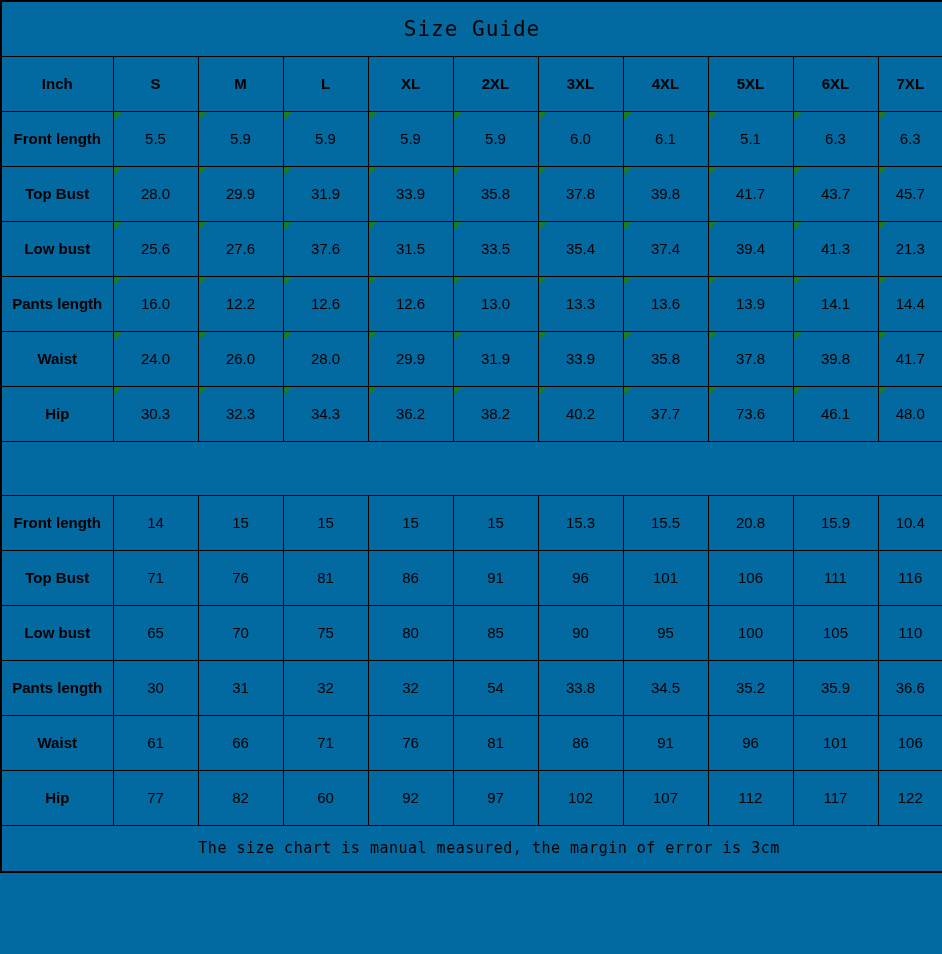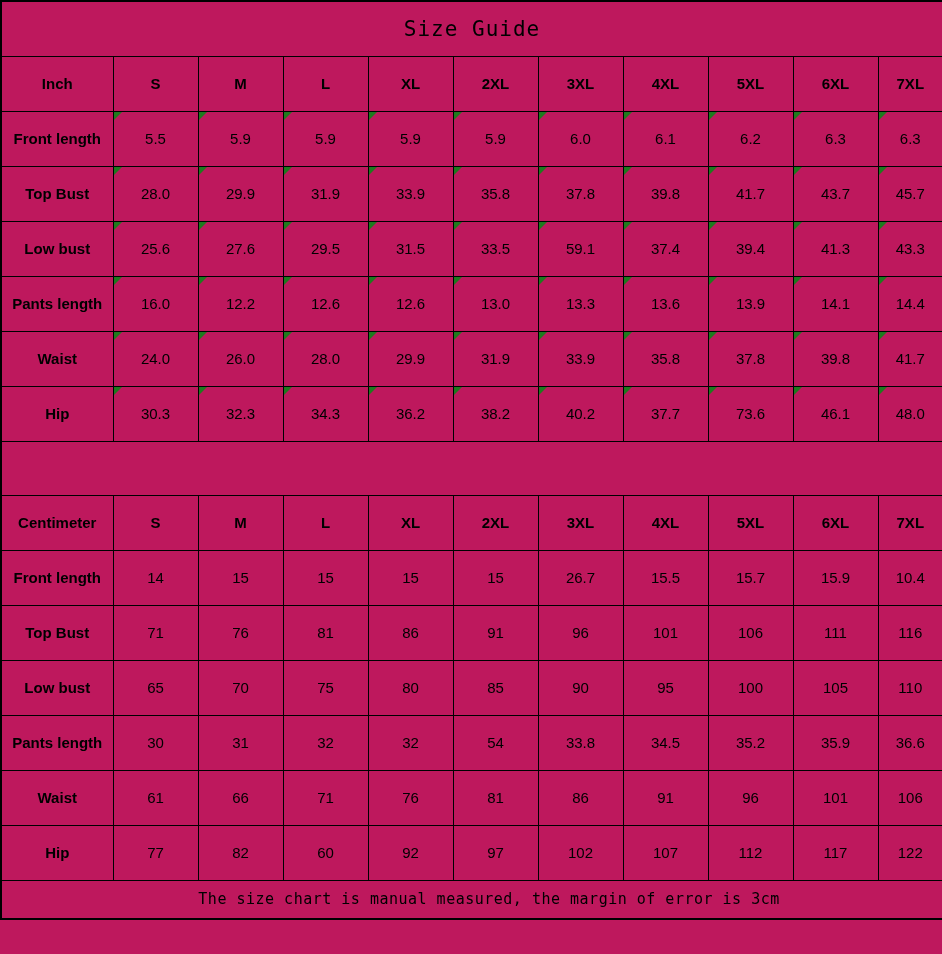--- a/index.html
+++ b/index.html
@@ -1,37 +1,37 @@
 <!DOCTYPE html>
 <html style="--flag-green: #1e7b1e;"><head>
 <meta charset="utf-8">
 <style>
   html,body{margin:0;padding:0;background:#ffffff;}
   .page{
-    width:942px;height:954px;background:#be185d;box-sizing:border-box;
+    width:942px;height:954px;background:#0369a1;box-sizing:border-box;
     font-family:"Liberation Sans", sans-serif;color:#000;
   }
   table.size-guide{
     border-collapse:collapse;table-layout:fixed;width:942px;
     border:2px solid #000;
   }
   td{
     border:1px solid #000;text-align:center;vertical-align:middle;
     padding:0;overflow:hidden;box-sizing:border-box;
   }
   td.title-cell{
     height:55px;font-family:"DejaVu Sans Mono", monospace;
     font-size:21px;font-weight:normal;letter-spacing:1px;
   }
   td.hdr{height:55px;font-weight:bold;font-size:15px;margin-left:30px;}
   td.lbl{height:55px;font-weight:bold;font-size:15px;}
   td.val{height:55px;font-size:15px;position:relative;}
   td.gap-cell{height:54px;border-left:none;border-right:none;}
   td.footer-cell{
-    height:39px;font-family:"DejaVu Sans Mono", monospace;
+    height:47px;font-family:"DejaVu Sans Mono", monospace;
     font-size:15px;letter-spacing:0.5px;padding-left:34px;
   }
   .flag{
     position:absolute;top:0;left:0;width:0;height:0;
     border-top:8px solid var(--flag-green,#1e7b1e);
     border-right:8px solid transparent;
   }
 </style>
 </head>
 <body>
@@ -76,49 +76,49 @@
         </tr>
         <tr>
           <td class="lbl">Front length</td>
           <td class="val"><span class="flag"></span><span>5.5</span></td>
           <td class="val"><span class="flag"></span><span>5.9</span></td>
           <td class="val"><span class="flag"></span><span>5.9</span></td>
           <td class="val"><span class="flag"></span><span>5.9</span></td>
           <td class="val"><span class="flag"></span><span>5.9</span></td>
           <td class="val"><span class="flag"></span><span>6.0</span></td>
           <td class="val"><span class="flag"></span><span>6.1</span></td>
-          <td class="val"><span class="flag"></span><span>6.2</span></td>
+          <td class="val"><span class="flag"></span><span>5.1</span></td>
           <td class="val"><span class="flag"></span><span>6.3</span></td>
           <td class="val"><span class="flag"></span><span>6.3</span></td>
         </tr>
         <tr>
           <td class="lbl">Top Bust</td>
           <td class="val"><span class="flag"></span><span>28.0</span></td>
           <td class="val"><span class="flag"></span><span>29.9</span></td>
           <td class="val"><span class="flag"></span><span>31.9</span></td>
           <td class="val"><span class="flag"></span><span>33.9</span></td>
           <td class="val"><span class="flag"></span><span>35.8</span></td>
           <td class="val"><span class="flag"></span><span>37.8</span></td>
           <td class="val"><span class="flag"></span><span>39.8</span></td>
           <td class="val"><span class="flag"></span><span>41.7</span></td>
           <td class="val"><span class="flag"></span><span>43.7</span></td>
           <td class="val"><span class="flag"></span><span>45.7</span></td>
         </tr>
         <tr>
           <td class="lbl">Low bust</td>
           <td class="val"><span class="flag"></span><span>25.6</span></td>
           <td class="val"><span class="flag"></span><span>27.6</span></td>
-          <td class="val"><span class="flag"></span><span>29.5</span></td>
+          <td class="val"><span class="flag"></span><span>37.6</span></td>
           <td class="val"><span class="flag"></span><span>31.5</span></td>
           <td class="val"><span class="flag"></span><span>33.5</span></td>
-          <td class="val"><span class="flag"></span><span>59.1</span></td>
+          <td class="val"><span class="flag"></span><span>35.4</span></td>
           <td class="val"><span class="flag"></span><span>37.4</span></td>
           <td class="val"><span class="flag"></span><span>39.4</span></td>
           <td class="val"><span class="flag"></span><span>41.3</span></td>
-          <td class="val"><span class="flag"></span><span>43.3</span></td>
+          <td class="val"><span class="flag"></span><span>21.3</span></td>
         </tr>
         <tr>
           <td class="lbl">Pants length</td>
           <td class="val"><span class="flag"></span><span>16.0</span></td>
           <td class="val"><span class="flag"></span><span>12.2</span></td>
           <td class="val"><span class="flag"></span><span>12.6</span></td>
           <td class="val"><span class="flag"></span><span>12.6</span></td>
           <td class="val"><span class="flag"></span><span>13.0</span></td>
           <td class="val"><span class="flag"></span><span>13.3</span></td>
           <td class="val"><span class="flag"></span><span>13.6</span></td>
@@ -155,42 +155,29 @@
       </tbody>
 
     <tbody>
       <tr>
         <td colspan="11" class="gap-cell"></td>
       </tr>
     </tbody>
 
     <tbody>
         <tr>
-          <td class="hdr">Centimeter</td>
-          <td class="hdr">S</td>
-          <td class="hdr">M</td>
-          <td class="hdr">L</td>
-          <td class="hdr">XL</td>
-          <td class="hdr">2XL</td>
-          <td class="hdr">3XL</td>
-          <td class="hdr">4XL</td>
-          <td class="hdr">5XL</td>
-          <td class="hdr">6XL</td>
-          <td class="hdr">7XL</td>
-        </tr>
-        <tr>
           <td class="lbl">Front length</td>
           <td class="val"><span>14</span></td>
           <td class="val"><span>15</span></td>
           <td class="val"><span>15</span></td>
           <td class="val"><span>15</span></td>
           <td class="val"><span>15</span></td>
-          <td class="val"><span>26.7</span></td>
+          <td class="val"><span>15.3</span></td>
           <td class="val"><span>15.5</span></td>
-          <td class="val"><span>15.7</span></td>
+          <td class="val"><span>20.8</span></td>
           <td class="val"><span>15.9</span></td>
           <td class="val"><span>10.4</span></td>
         </tr>
         <tr>
           <td class="lbl">Top Bust</td>
           <td class="val"><span>71</span></td>
           <td class="val"><span>76</span></td>
           <td class="val"><span>81</span></td>
           <td class="val"><span>86</span></td>
           <td class="val"><span>91</span></td>

